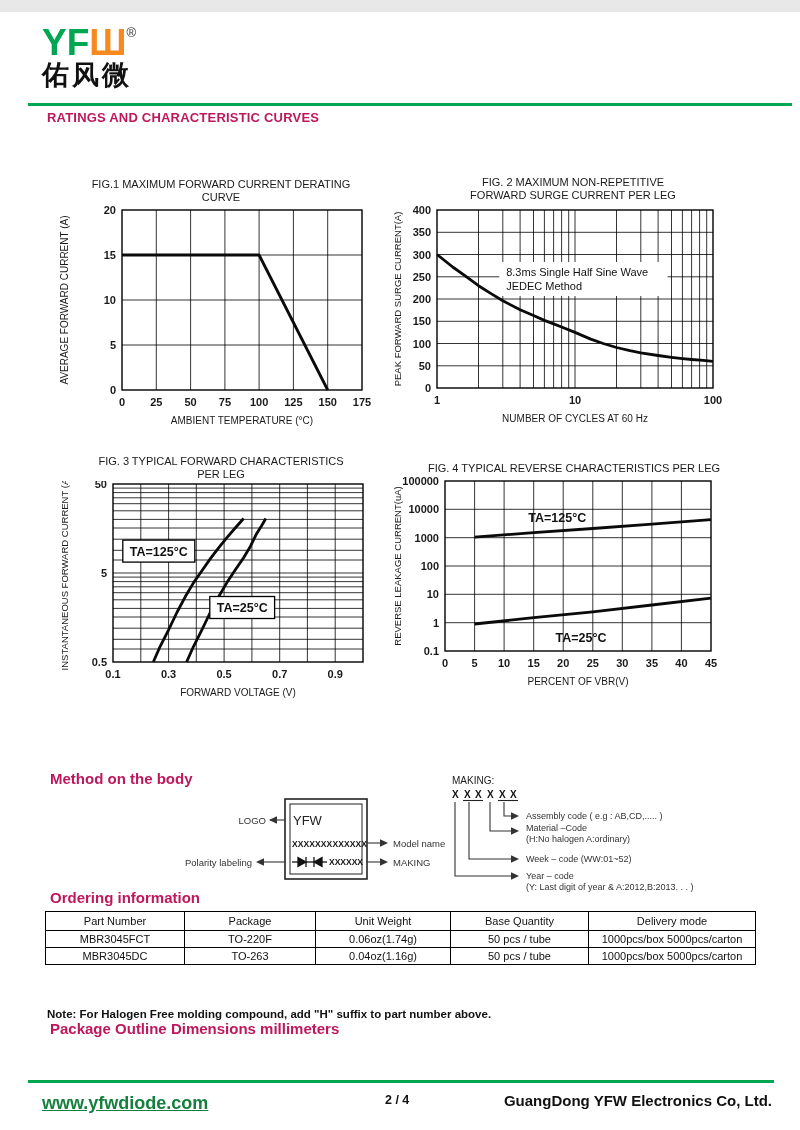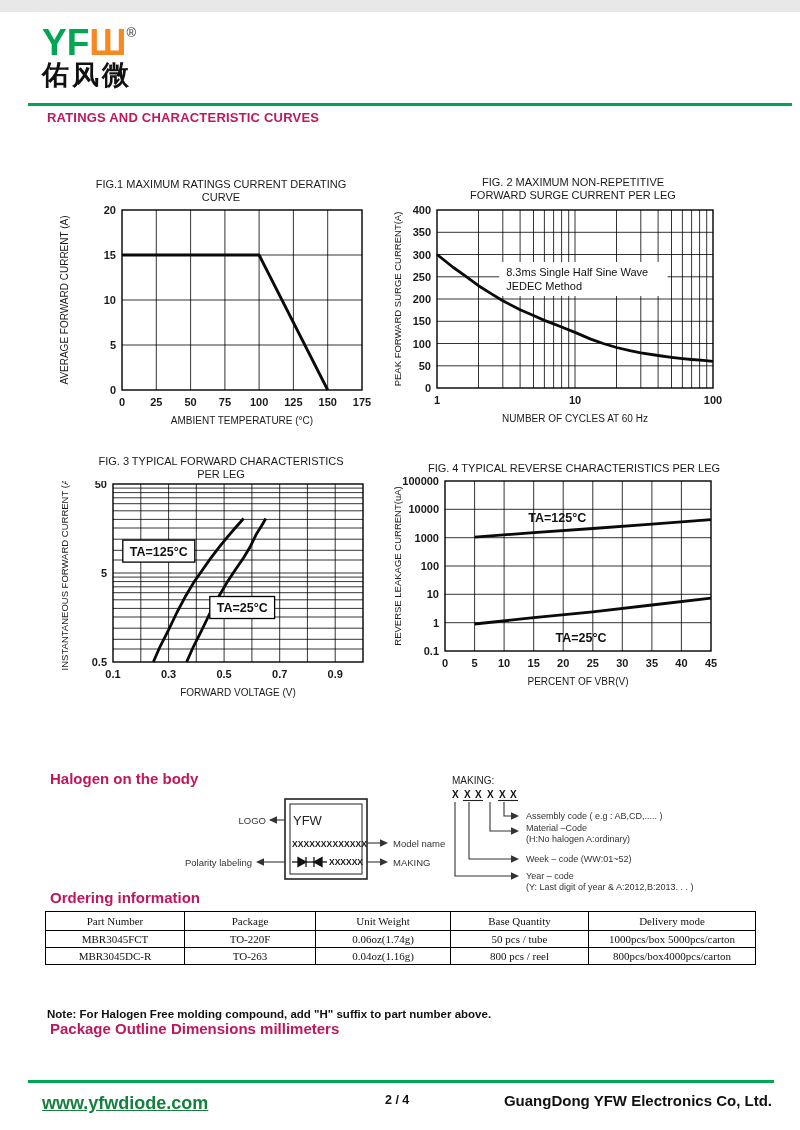--- a/index.html
+++ b/index.html
@@ -18,21 +18,21 @@
   .ratings-heading{font-size:13px;letter-spacing:0.2px;}
   .section-heading{font-size:15px;}
   
   .fig{position:absolute;}
   .fig-title{font-size:11px;line-height:13px;text-align:center;white-space:pre-line;color:#1a1a1a;}
   .fig svg{display:block;}
   svg text{font-family:"Liberation Sans",sans-serif;}
   
   .order-table{border-collapse:collapse;width:710px;table-layout:fixed;}
   .order-table th,.order-table td{border:1.6px solid #000;font-size:11px;text-align:center;
-      padding:2px 1px;white-space:nowrap;overflow:hidden;color:#111;font-family:Liberation Serif, serif;}
+      padding:2px 1px;white-space:nowrap;overflow:hidden;color:#111;}
   .order-table th{font-weight:normal;padding:3px 1px;}
   .note-line{font-size:11.5px;font-weight:bold;color:#111;}
   
   .footer-rule{background:#00A651;height:2.5px;}
   .footer-link{font-size:18px;font-weight:bold;color:#15803d;text-decoration:underline;}
   .footer-page{font-size:12.5px;font-weight:bold;}
   .footer-company{font-size:15px;font-weight:bold;}
 </style>
 </head>
 <body>
@@ -43,21 +43,21 @@
     <div class="logo-line1"><span class="logo-green">YF</span><span class="logo-orange">Ш</span><span class="reg-mark">®</span></div>
     <div class="logo-cjk">佑风微</div>
   </div>
 
 
   <div class="abs header-rule" style="left:28px;top:91px;width:764px;"></div>
 
   <div class="abs green-heading ratings-heading" style="left:47px;top:98px;">RATINGS AND CHARACTERISTIC CURVES</div>
 
   <div class="fig" style="left:55px;top:166px;width:332px;">
-    <div class="fig-title">FIG.1 MAXIMUM RATINGS CURRENT DERATING
+    <div class="fig-title">FIG.1 MAXIMUM FORWARD CURRENT DERATING
 CURVE</div>
     <svg width="332" height="230" viewBox="0 0 332 230">
         <line x1="101.3" y1="6" x2="101.3" y2="186" stroke="#000" stroke-width="0.8"></line>
         <line x1="135.6" y1="6" x2="135.6" y2="186" stroke="#000" stroke-width="0.8"></line>
         <line x1="169.9" y1="6" x2="169.9" y2="186" stroke="#000" stroke-width="0.8"></line>
         <line x1="204.1" y1="6" x2="204.1" y2="186" stroke="#000" stroke-width="0.8"></line>
         <line x1="238.4" y1="6" x2="238.4" y2="186" stroke="#000" stroke-width="0.8"></line>
         <line x1="272.7" y1="6" x2="272.7" y2="186" stroke="#000" stroke-width="0.8"></line>
         <line x1="67" y1="141.0" x2="307" y2="141.0" stroke="#000" stroke-width="0.8"></line>
         <line x1="67" y1="96.0" x2="307" y2="96.0" stroke="#000" stroke-width="0.8"></line>
@@ -221,21 +221,21 @@
         <text x="51" y="10.0" font-size="11" font-weight="bold" text-anchor="end" fill="#1a1a1a">100000</text>
         <text x="190" y="210" font-size="10" text-anchor="middle" fill="#1a1a1a">PERCENT OF VBR(V)</text>
         <text x="13" y="91" font-size="9.5" text-anchor="middle" fill="#1a1a1a" transform="rotate(-90 13 91)">REVERSE LEAKAGE CURRENT(uA)</text>
         <path d="M86.6,62.1 L145.7,57.7 L204.8,53.5 L263.9,49.1 L323.0,44.7" fill="none" stroke="#0a0a0a" stroke-width="2.8" stroke-linejoin="round"></path>
         <path d="M86.6,149.0 L145.7,142.7 L204.8,136.9 L263.9,130.0 L323.0,123.2" fill="none" stroke="#0a0a0a" stroke-width="2.8" stroke-linejoin="round"></path>
         <text x="169.3" y="46.8" font-size="12.5" font-weight="bold" text-anchor="middle" fill="#111">TA=125°C</text>
         <text x="193.0" y="166.9" font-size="12.5" font-weight="bold" text-anchor="middle" fill="#111">TA=25°C</text>
       </svg>
   </div>
 
-  <div class="abs green-heading section-heading" style="left:50px;top:758px;">Halogen on the body</div>
+  <div class="abs green-heading section-heading" style="left:50px;top:758px;">Method on the body</div>
 
   <svg class="abs" style="left:40px;top:755px;" width="740" height="136" viewBox="0 0 740 136">
 
     <rect x="245" y="32" width="82" height="80" fill="none" stroke="#222" stroke-width="1.6"></rect>
     <rect x="250" y="37" width="72" height="70" fill="none" stroke="#222" stroke-width="1"></rect>
     <text x="253" y="58" font-size="13" fill="#222">YFW</text>
     <text x="252" y="80" font-size="8.5" font-weight="bold" letter-spacing="0.1" fill="#111">XXXXXXXXXXXXX</text>
 
     <g stroke="#111" stroke-width="1.3" fill="#111">
       <path d="M252,95 H258" fill="none"></path>
@@ -319,25 +319,25 @@
       </thead>
     <tbody>
         <tr>
           <td>MBR3045FCT</td>
           <td>TO-220F</td>
           <td>0.06oz(1.74g)</td>
           <td>50 pcs / tube</td>
           <td>1000pcs/box 5000pcs/carton</td>
         </tr>
         <tr>
-          <td>MBR3045DC-R</td>
+          <td>MBR3045DC</td>
           <td>TO-263</td>
           <td>0.04oz(1.16g)</td>
-          <td>800 pcs / reel</td>
-          <td>800pcs/box4000pcs/carton</td>
+          <td>50 pcs / tube</td>
+          <td>1000pcs/box 5000pcs/carton</td>
         </tr>
       </tbody>
   </table>
 
   <div class="abs note-line" style="left:47px;top:996px;">Note: For Halogen Free molding compound, add "H" suffix to part number above.</div>
 
   <div class="abs green-heading section-heading" style="left:50px;top:1008px;">Package Outline Dimensions millimeters</div>
 
   <div class="abs footer-rule" style="left:28px;top:1068px;width:746px;"></div>
   <a class="abs footer-link" style="left:42px;top:1081px;" href="#">www.yfwdiode.com</a>

